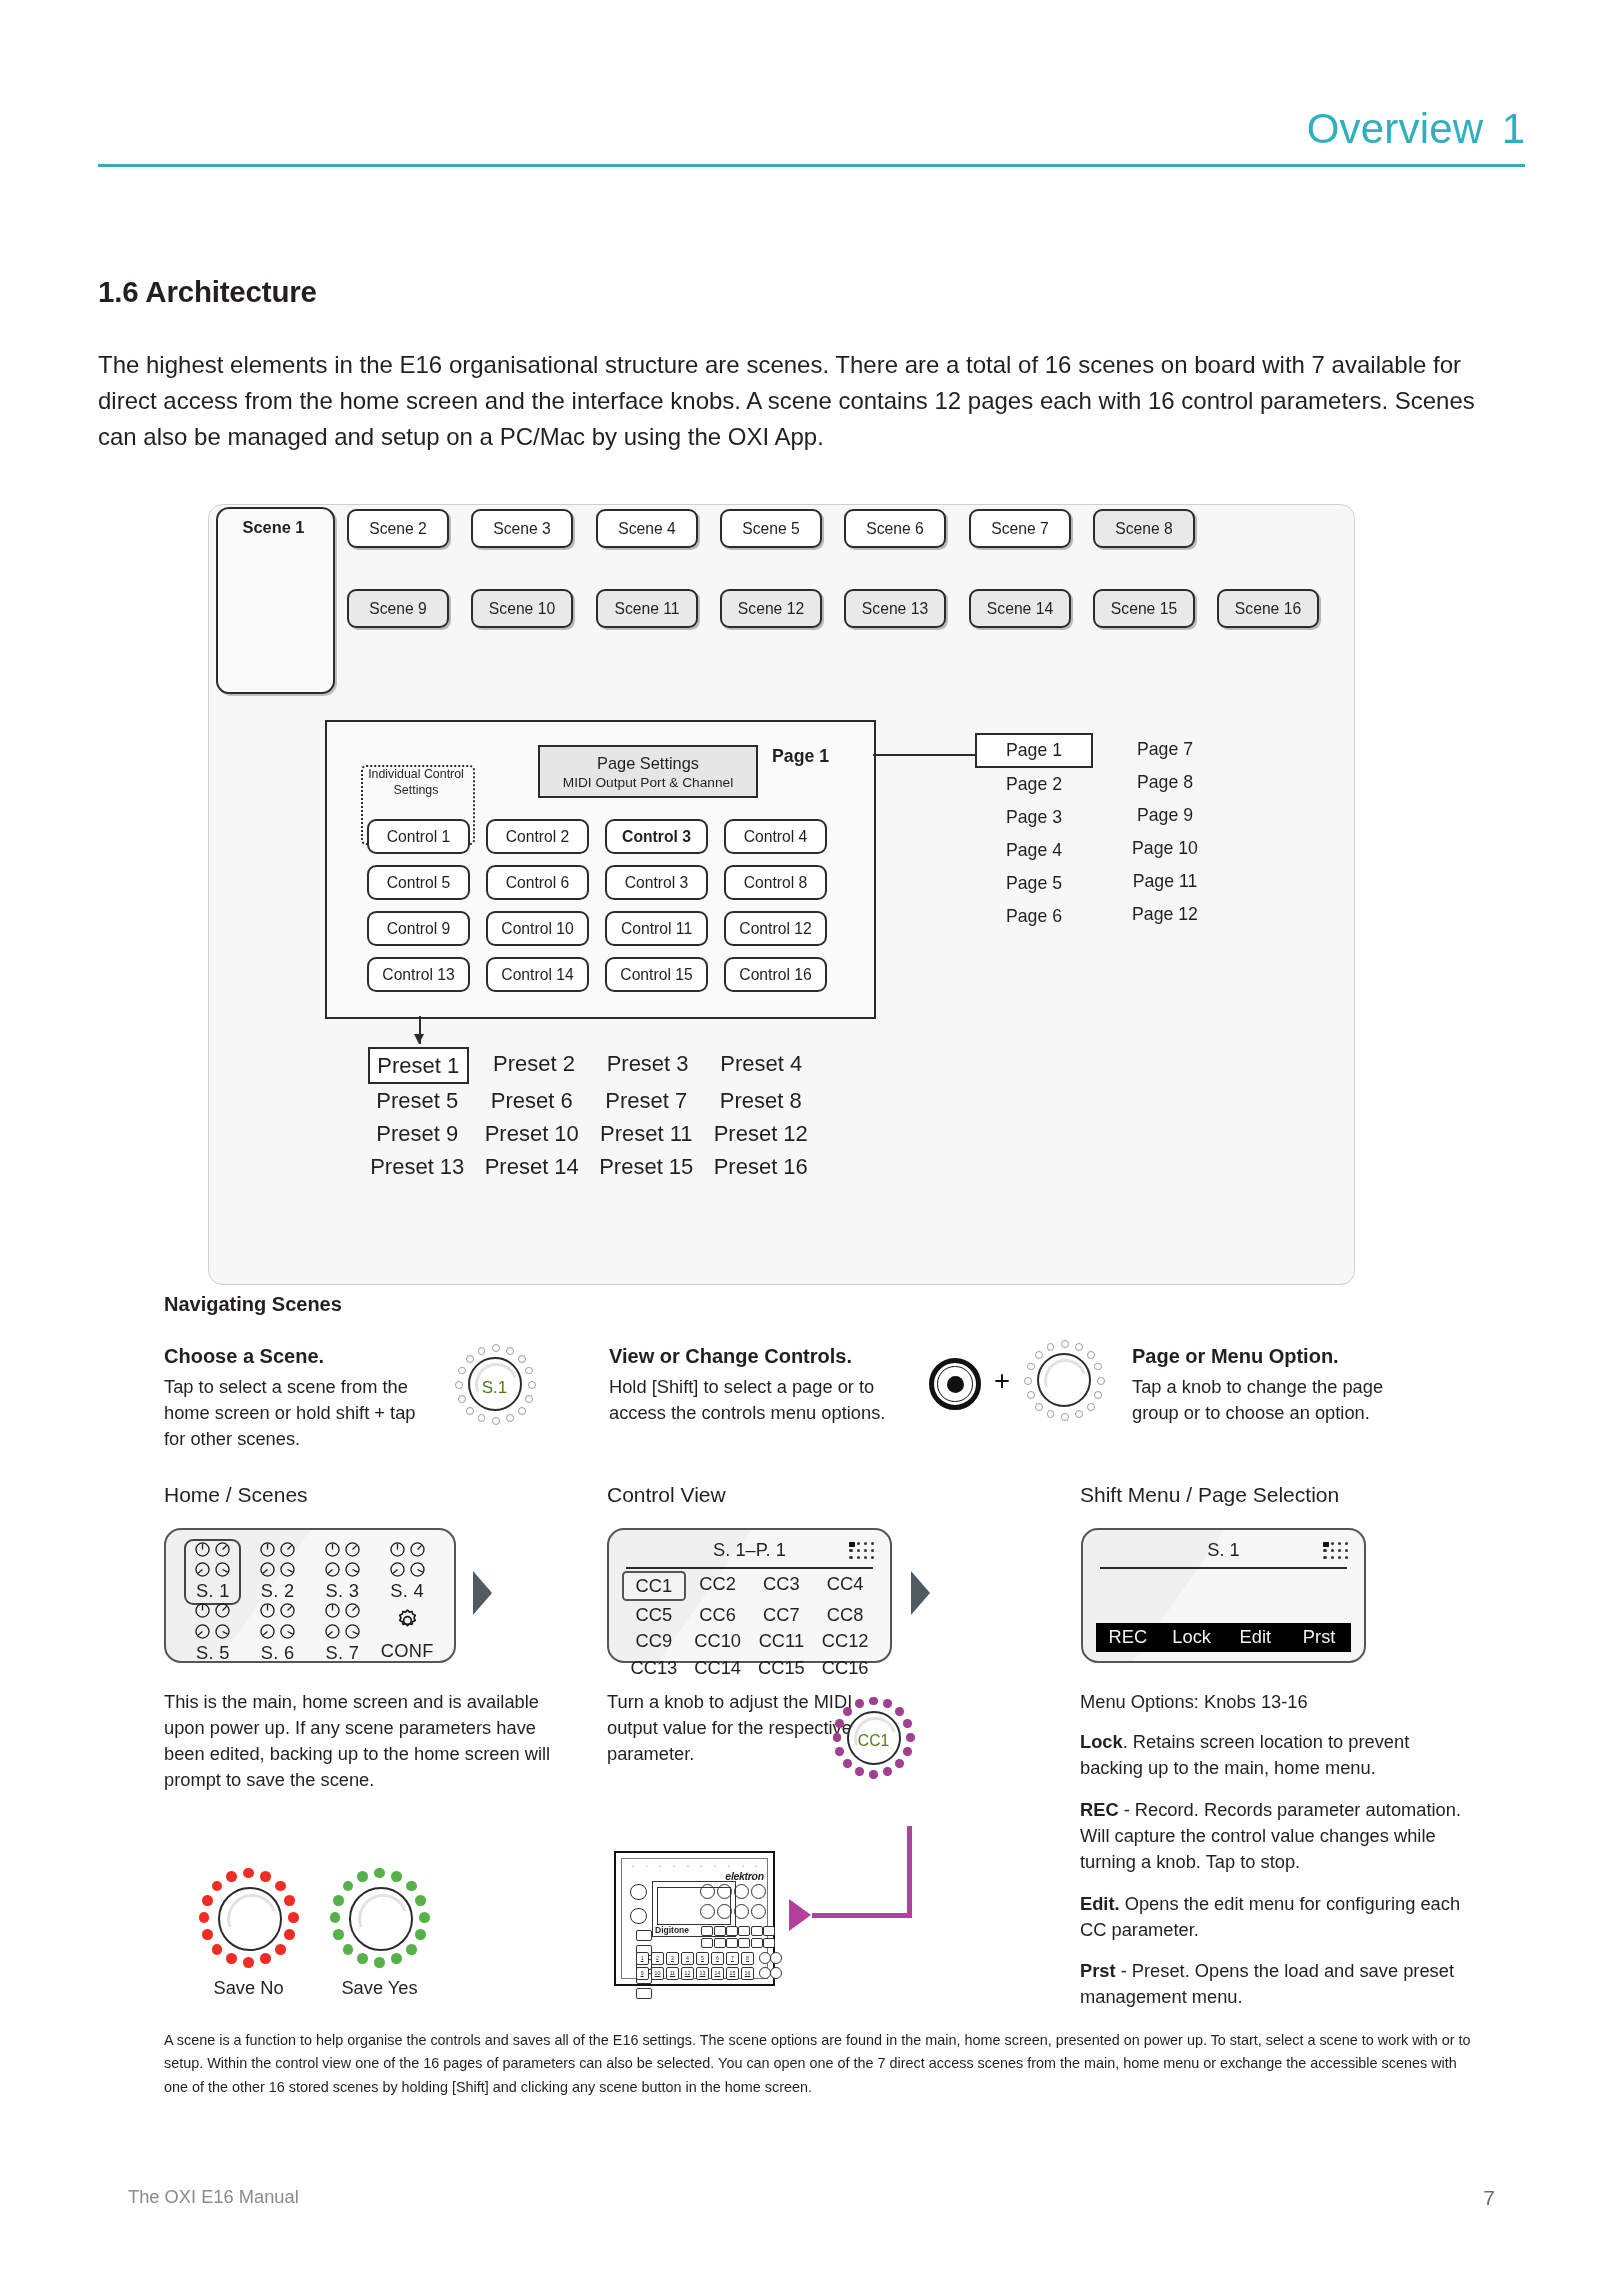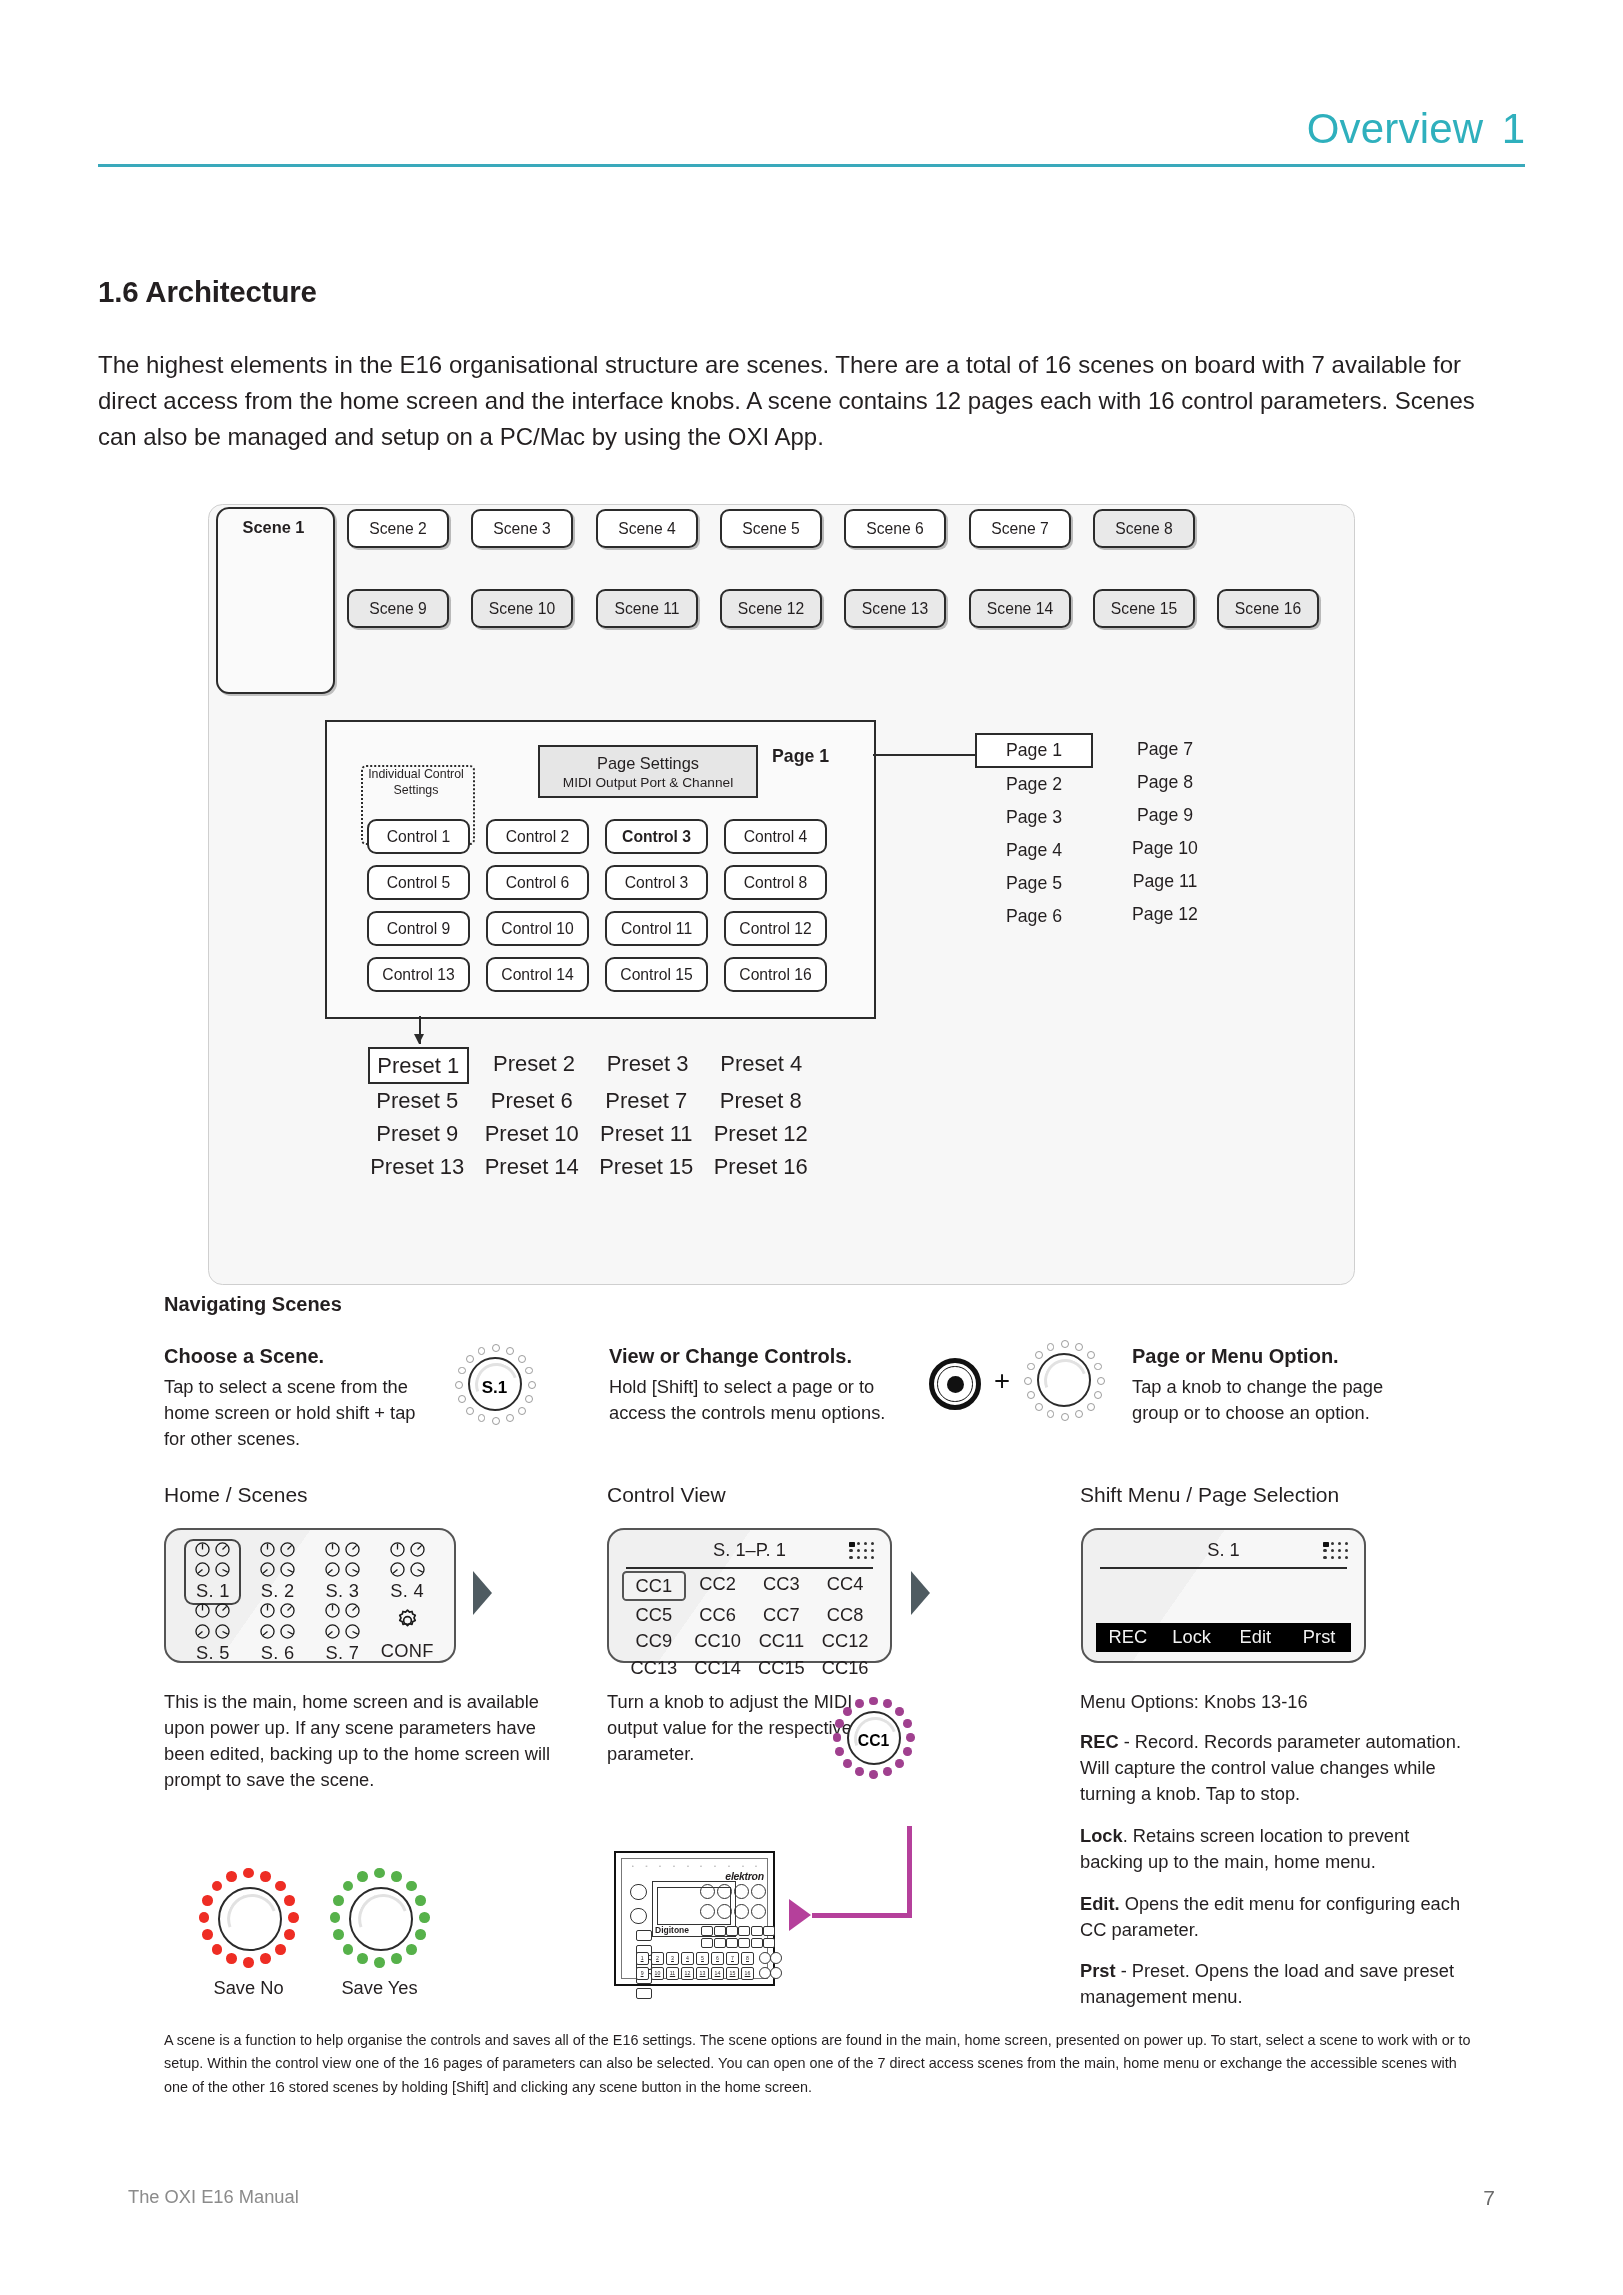--- a/index.html
+++ b/index.html
@@ -112,21 +112,21 @@
 
   .chev{position:absolute;width:0;height:0;border-top:22px solid transparent;
         border-bottom:22px solid transparent;border-left:19.6px solid #4f5b61;}
 
   
   .knobwrap{position:absolute;}
   .kbody{position:absolute;border-radius:50%;background:#fff;border:2px solid #2b2b2b;}
   .kbody::after{content:"";position:absolute;left:11%;top:9%;width:74%;height:74%;
         border-radius:50%;border:3.9px solid #e2e2e2;border-right-color:transparent;
         border-bottom-color:transparent;transform:rotate(25deg);}
-  .klbl{position:absolute;left:0;right:0;text-align:center;color:#000000;font-weight:700;}
+  .klbl{position:absolute;left:0;right:0;text-align:center;color:#4d7c0f;font-weight:400;}
   .led{position:absolute;border-radius:50%;}
 
   .shiftbtn{position:absolute;border-radius:50%;border:5.9px solid #111;background:#fff;}
   .shiftbtn::after{content:"";position:absolute;left:50%;top:50%;width:17px;height:17px;
         margin:-8.5px 0 0 -8.5px;border-radius:50%;background:#111;}
   .shiftbtn::before{content:"";position:absolute;left:3.3px;top:3.3px;right:3.3px;bottom:3.3px;
         border-radius:50%;border:1.3px solid #111;}
   .plus{position:absolute;font-size:27.5px;color:#111;}
 
   .savelbl{position:absolute;font-size:18.3px;text-align:center;}
@@ -588,22 +588,22 @@
         <span class="led" style="width: 8.5px; height: 8.5px; left: 1.6px; top: 38px; background: rgb(160, 64, 143);"></span>
         <span class="led" style="width: 8.5px; height: 8.5px; left: 4.4px; top: 24px; background: rgb(160, 64, 143);"></span>
         <span class="led" style="width: 8.5px; height: 8.5px; left: 12.4px; top: 12.4px; background: rgb(160, 64, 143);"></span>
         <span class="led" style="width: 8.5px; height: 8.5px; left: 24px; top: 4.4px; background: rgb(160, 64, 143);"></span>
       </div>
   </div>
 
   <div style="position:absolute;left:1080px;top:1689px;width:393px;">
     <div class="t-p" style="margin-bottom:14.4px;">Menu Options: Knobs 13-16</div>
     <div id="menu-options">
+        <div class="t-p" style="margin-bottom: 15.7px;"><b>Lock</b><span>. Retains screen location to prevent backing up to the main, home menu.</span></div>
         <div class="t-p" style="margin-bottom: 15.7px;"><b>REC</b><span> - Record. Records parameter automation. Will capture the control value changes while turning a knob. Tap to stop.</span></div>
-        <div class="t-p" style="margin-bottom: 15.7px;"><b>Lock</b><span>. Retains screen location to prevent backing up to the main, home menu.</span></div>
         <div class="t-p" style="margin-bottom: 15.7px;"><b>Edit.</b><span> Opens the edit menu for configuring each CC parameter.</span></div>
         <div class="t-p" style="margin-bottom: 15.7px;"><b>Prst</b><span> - Preset. Opens the load and save preset management menu.</span></div>
       </div>
   </div>
 
   <div class="knobwrap" style="left:196px;top:1865px;width:105px;height:105px;">
     <div class="kbody" style="left:22px;top:22px;width:60px;height:60px;"></div>
     <div class="ledring">
         <span class="led" style="width: 10.5px; height: 10.5px; left: 47px; top: 2.6px; background: rgb(238, 45, 36);"></span>
         <span class="led" style="width: 10.5px; height: 10.5px; left: 64px; top: 6px; background: rgb(238, 45, 36);"></span>

